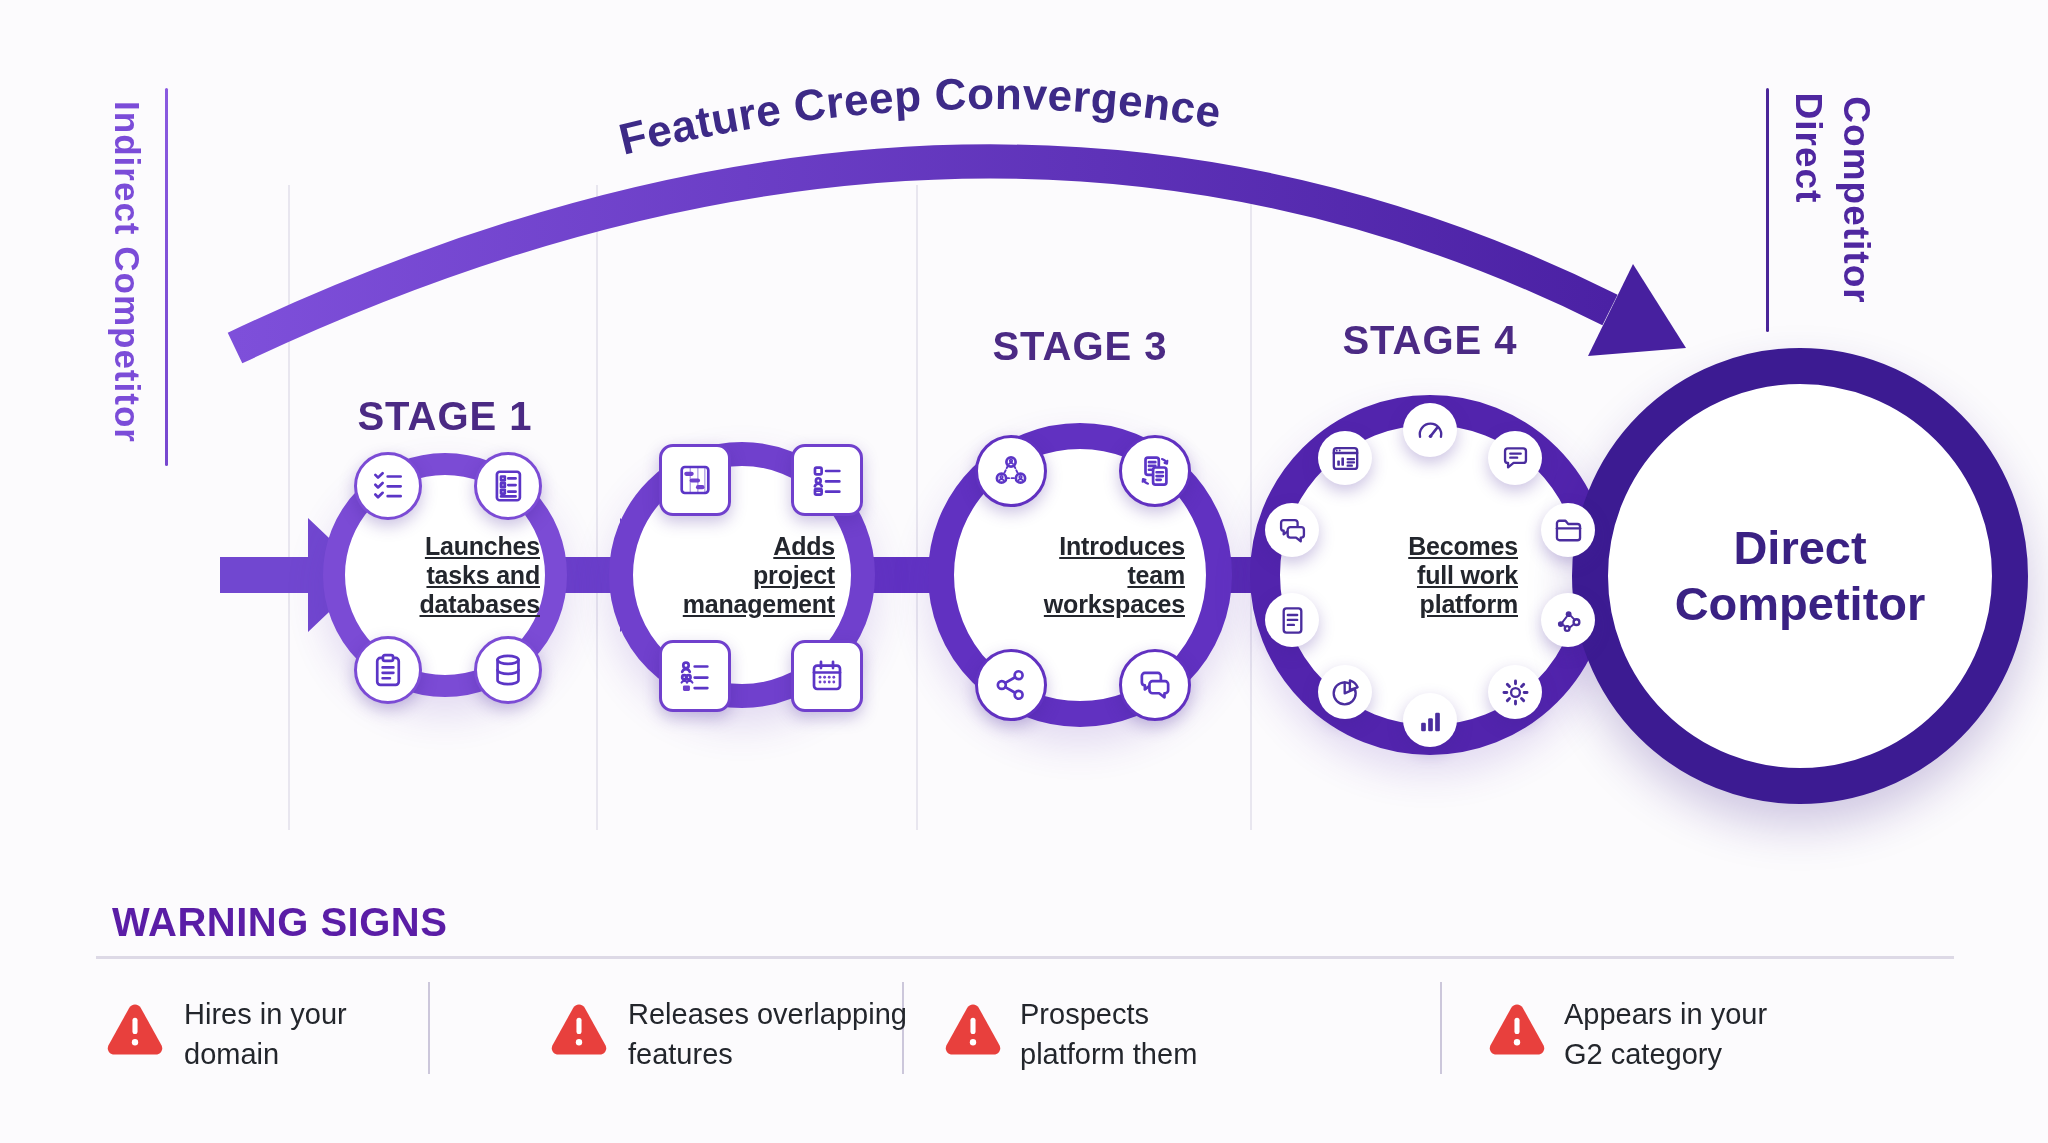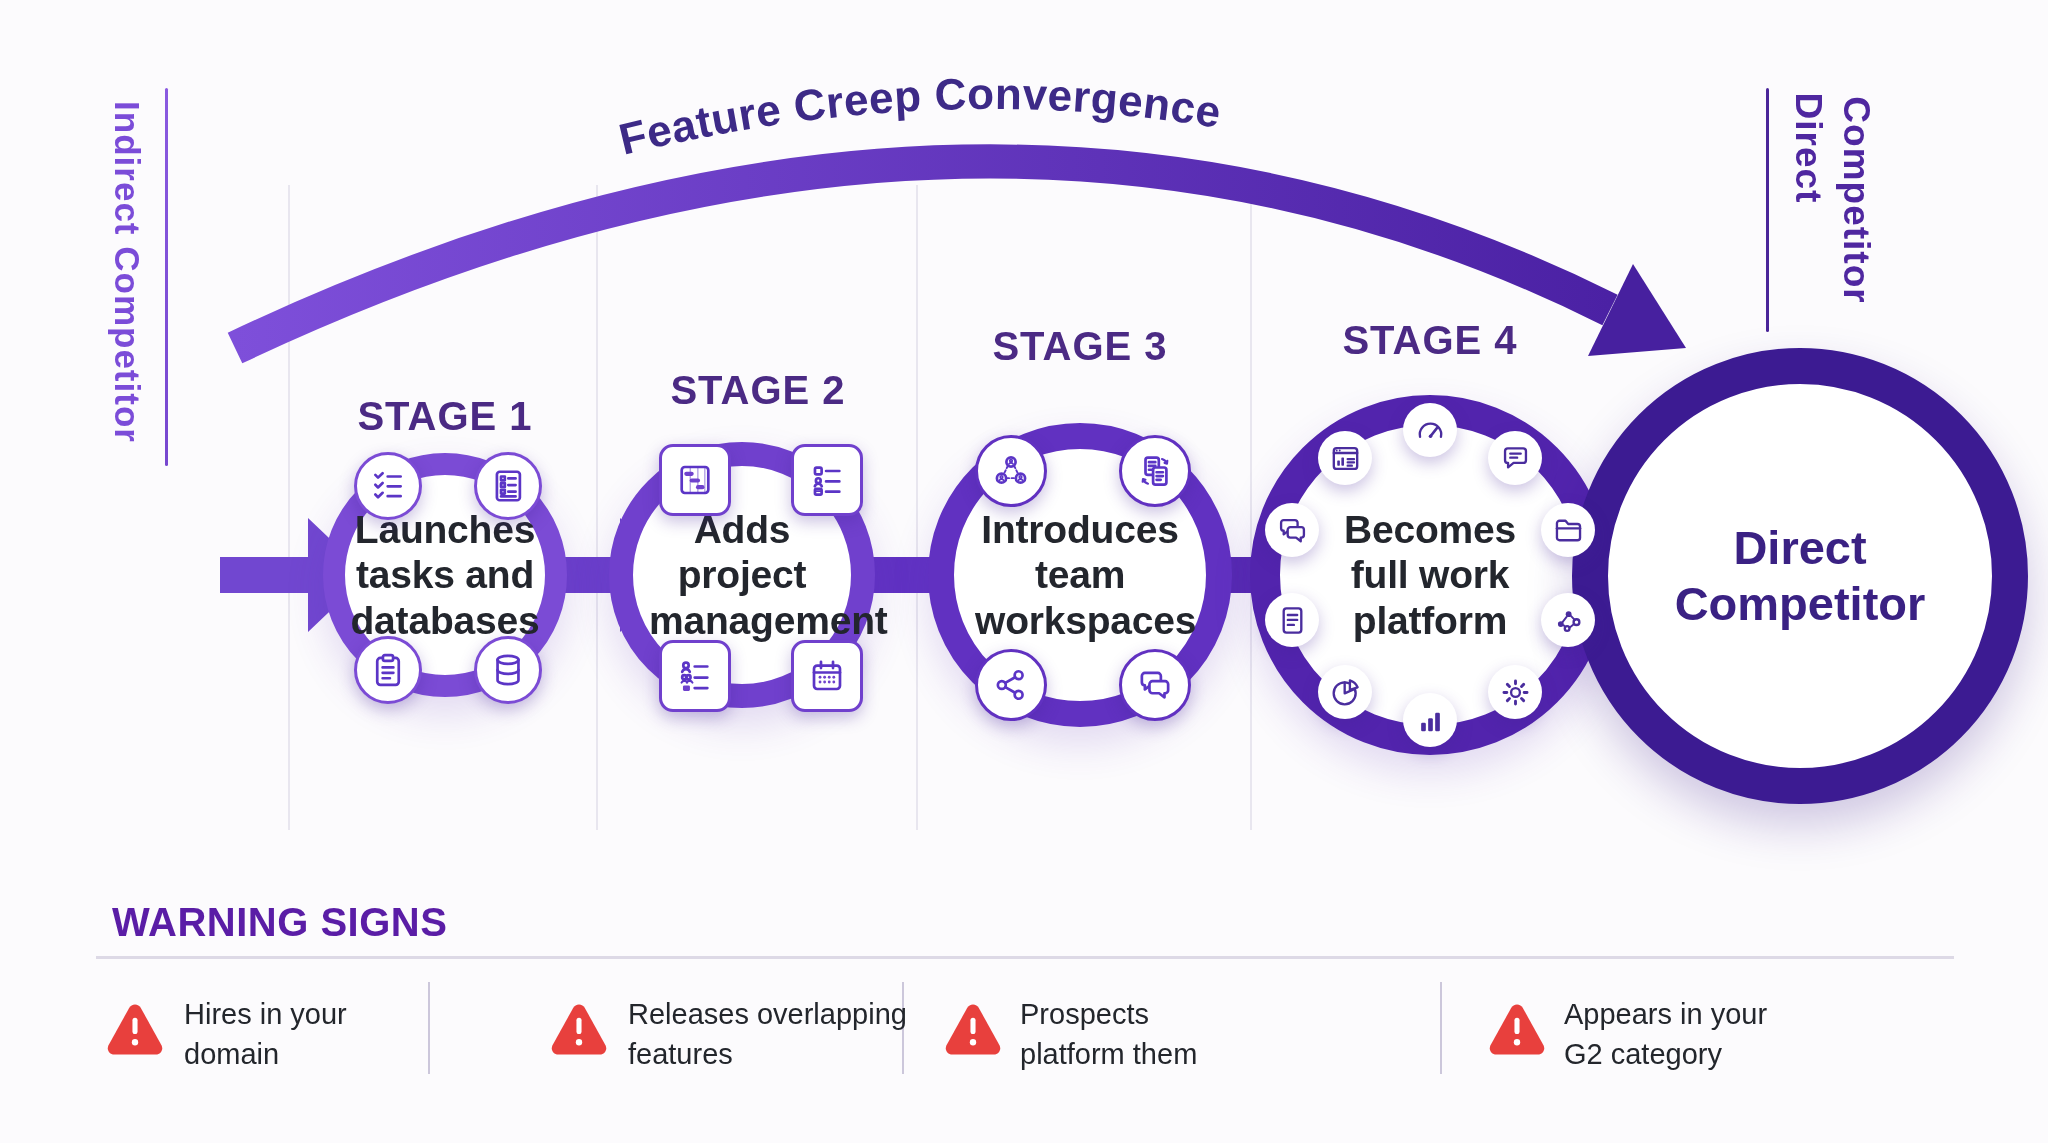--- a/index.html
+++ b/index.html
@@ -9,22 +9,22 @@
   .divider{position:absolute;top:185px;height:645px;width:2px;background:#e8e6ef;z-index:0;}
   
   .rot{position:absolute;white-space:nowrap;transform:translate(-50%,-50%) rotate(90deg);z-index:2;}
   .left-label{font-size:35px;font-weight:700;color:#7b4cd8;letter-spacing:1px;}
   .right-label{font-size:37px;font-weight:700;color:#4f27a0;letter-spacing:1px;}
   .vline{position:absolute;width:3px;z-index:2;border-radius:2px;}
   
   .ring{position:absolute;border-radius:50%;background:#ffffff;display:flex;align-items:center;
         justify-content:center;box-sizing:border-box;z-index:3;
         box-shadow:0 18px 38px rgba(92,52,178,.16);}
-  .desc{font-size:39px;font-weight:600;color:#23262d;text-align:center;line-height:1.16;
-        white-space:pre-line;letter-spacing:-0.2px;}
+  .desc{font-size:25px;font-weight:600;color:#23262d;text-align:right;line-height:1.16;
+        white-space:pre-line;letter-spacing:-0.2px;text-decoration:underline;}
   .node-label{font-size:31px;font-weight:700;color:#1d2127;text-align:center;line-height:1.2;white-space:pre-line;}
   .dc-label{font-size:47px;font-weight:800;color:#3a2183;text-align:center;line-height:1.2;white-space:pre-line;}
   .stage-title{position:absolute;width:320px;text-align:center;font-size:40px;font-weight:800;
                color:#4b2a84;letter-spacing:1px;z-index:5;}
   
   .badge{position:absolute;background:#fff;display:flex;align-items:center;justify-content:center;
          z-index:6;box-shadow:0 6px 16px rgba(70,35,150,.28);}
   .badge.round{border-radius:50%;}
   .badge.sq{border-radius:14px;}
   .b1{width:62px;height:62px;border:3px solid #7b4bd5;}
@@ -73,21 +73,20 @@
 
   <div class="rot left-label" style="left:127px;top:272px">Indirect Competitor</div>
   <div class="vline" style="left:165px;top:88px;height:378px;background:linear-gradient(#8a5ae0,#7747cf)"></div>
 
   <div class="rot right-label" style="left:1808px;top:148px">Direct</div>
   <div class="rot right-label" style="left:1856px;top:200px">Competitor</div>
   <div class="vline" style="left:1766px;top:88px;height:244px;background:#4a2599"></div>
 
 
   <div class="stage-title" style="left:285px;top:394px">STAGE 1</div>
-  <div class="stage-title" style="left:598px;top:368px">STAGE 2</div>
   <div class="stage-title" style="left:920px;top:324px">STAGE 3</div>
   <div class="stage-title" style="left:1270px;top:318px">STAGE 4</div>
 
   <div class="ring" style="left:323px;top:453px;width:244px;height:244px;border:22px solid #7b4bd5">
     <div class="desc" style="width:190px">Launches
 tasks and
 databases</div>
   </div>
   <div class="ring" style="left:609px;top:442px;width:266px;height:266px;border:24px solid #7040cd">
     <div class="desc" style="width:186px">Adds

